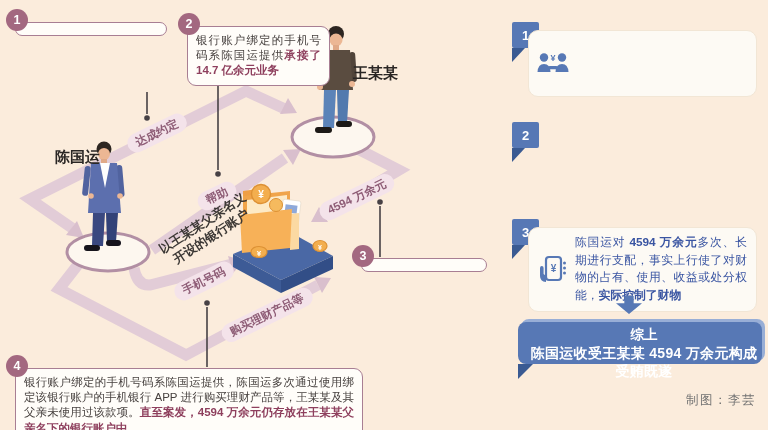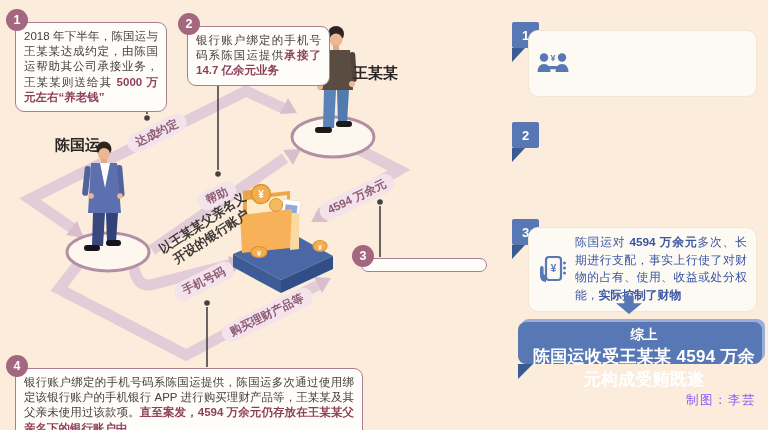--- a/index.html
+++ b/index.html
@@ -26,23 +26,23 @@
     display:flex;align-items:center;gap:5px;padding:6px 9px 6px 7px;box-sizing:border-box;}
   .card-text{font-size:11.8px;line-height:1.5;color:#3a55a2;text-align:justify;}
   .card-text .hl{font-weight:bold;}
   .icon-box{width:34px;flex:0 0 34px;display:flex;justify-content:center;}
   .down-arrow{position:absolute;width:26px;height:18px;background:#5778b5;
     clip-path:polygon(32% 0,68% 0,68% 40%,100% 40%,50% 100%,0 40%,32% 40%);}
   .conclusion-back{position:absolute;background:#98aed6;border-radius:8px;}
   .conclusion{position:absolute;background:#5778b5;border-radius:8px;color:#fff;text-align:center;
     font-weight:bold;padding-top:4px;box-sizing:border-box;padding-left:8px;}
   .conclusion .l1{font-size:13.5px;}
-  .conclusion .l2{font-size:17px;margin-top:1px;letter-spacing:.3px;}
+  .conclusion .l2{font-size:14px;margin-top:1px;letter-spacing:.3px;}
   .conclusion-fold{position:absolute;width:15px;height:15px;background:#3a5a92;clip-path:polygon(0 0,100% 0,0 100%);}
-  .credit{position:absolute;font-size:12.5px;color:#8b5cf6;letter-spacing:1.5px;}
+  .credit{position:absolute;font-size:12.5px;color:#737373;letter-spacing:1.5px;}
 </style>
 </head>
 <body>
 
 <div class="stage">
 
   <svg class="art" width="500" height="430" viewBox="0 0 500 430">
 
     <g fill="none" stroke="#e2ccd7" stroke-width="11">
       <polyline points="72,228 30,199 246,91 285,109"></polyline>
@@ -126,37 +126,36 @@
       <line x1="207" y1="307" x2="207" y2="367"></line>
     </g>
     <g fill="#474145">
       <circle cx="147" cy="118" r="2.8"></circle>
       <circle cx="218" cy="174" r="2.8"></circle>
       <circle cx="380" cy="202" r="2.8"></circle>
       <circle cx="207" cy="303" r="2.8"></circle>
     </g>
   </svg>
 
-  <div class="actor-label" style="left:55px;top:136px;">陈国运</div>
+  <div class="actor-label" style="left:55px;top:148px;">陈国运</div>
   <div class="actor-label" style="left:353px;top:64px;">王某某</div>
 
   <div class="pill" style="left:157px;top:133px;">达成约定</div>
   <div class="pill" style="left:217px;top:196px;">帮助</div>
   <div class="pill" style="left:357px;top:197px;">4594 万余元</div>
   <div class="pill" style="left:204px;top:281px;">手机号码</div>
   <div class="pill" style="left:267px;top:315px;">购买理财产品等</div>
 
   <div class="account-label" style="left:207px;top:230px;">
     <div>以王某某父亲名义</div>
     <div>开设的银行账户</div>
   </div>
 
   <div class="callout" style="left:15px;top:22px;width:152px;">
     <div class="badge">1</div>
-    <span><span>2018 年下半年，陈国运与王某某达成约定，由陈国运帮助其公司承接业务，王某某则送给其 </span><span class="hl">5000 万元左右“养老钱”</span></span>
   </div>
   <div class="callout" style="left:187px;top:26px;width:143px;">
     <div class="badge">2</div>
     <span><span>银行账户绑定的手机号码系陈国运提供</span><span class="hl">承接了 14.7 亿余元业务</span></span>
   </div>
   <div class="callout pinkhl" style="left:361px;top:258px;width:126px;">
     <div class="badge">3</div>
   </div>
   <div class="callout" style="left:15px;top:368px;width:348px;">
     <div class="badge">4</div>

